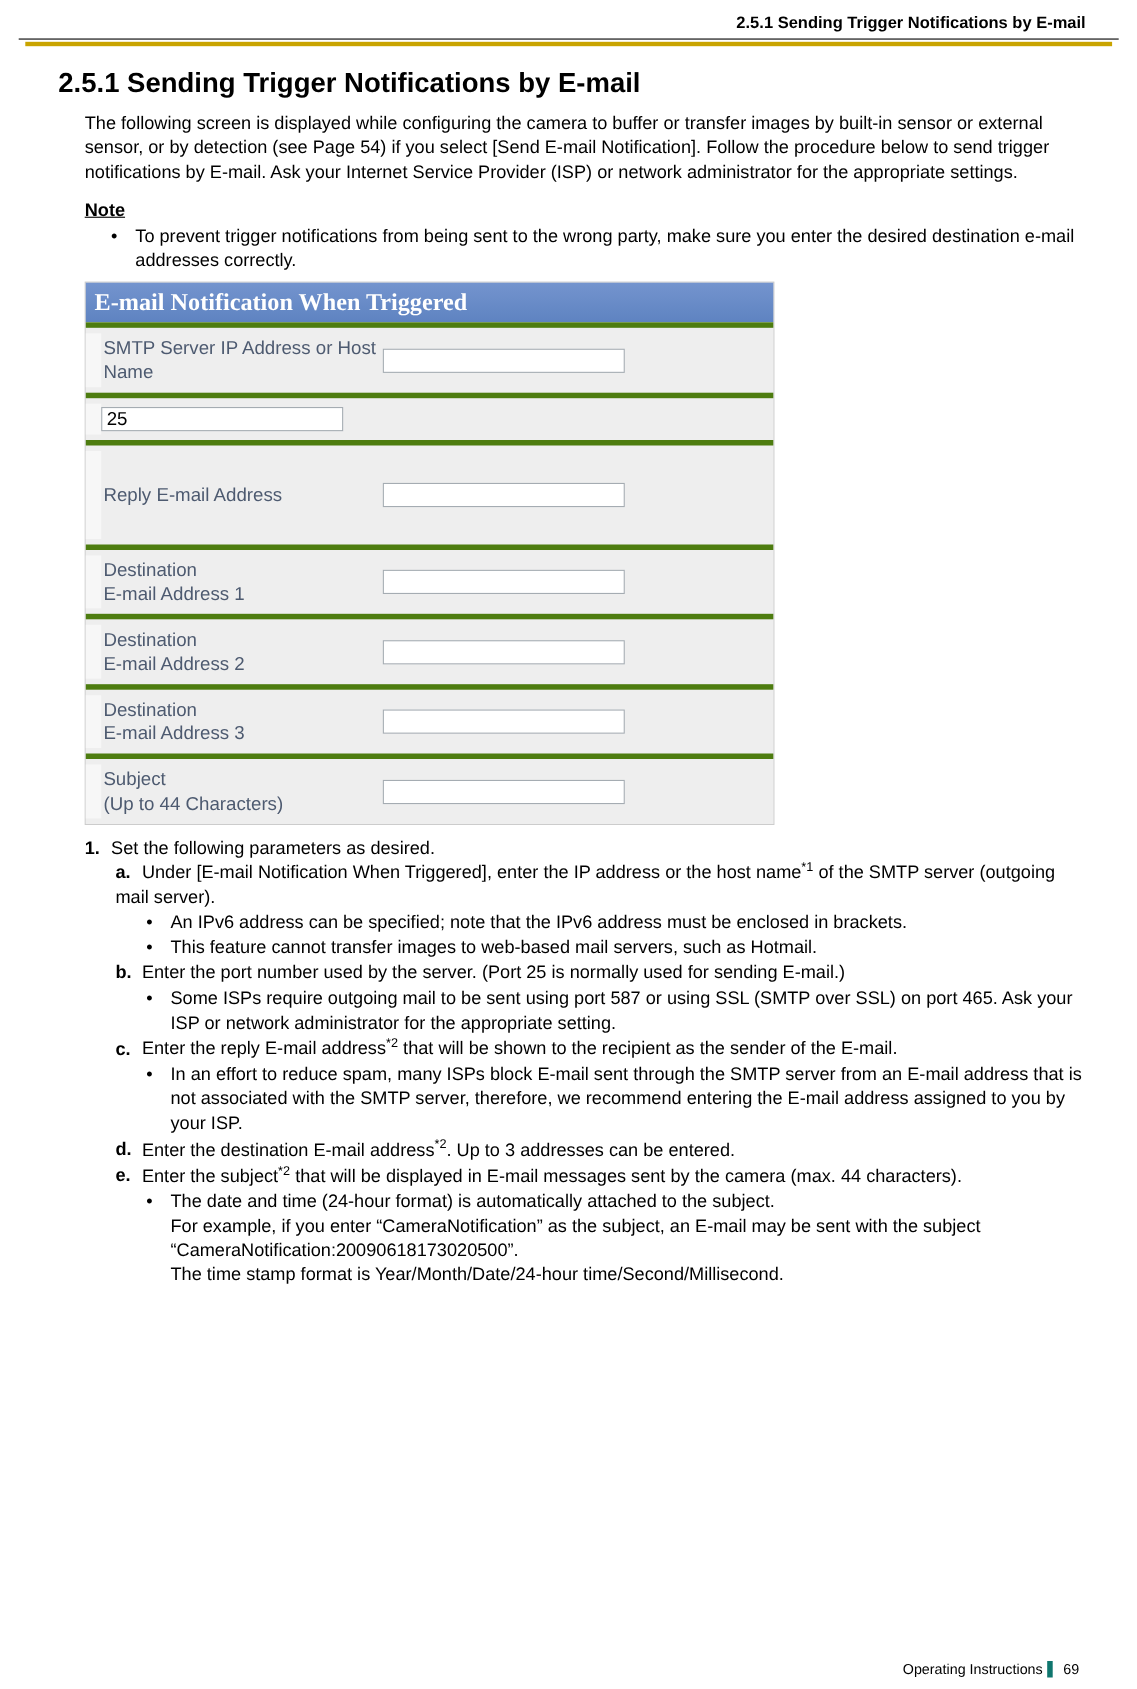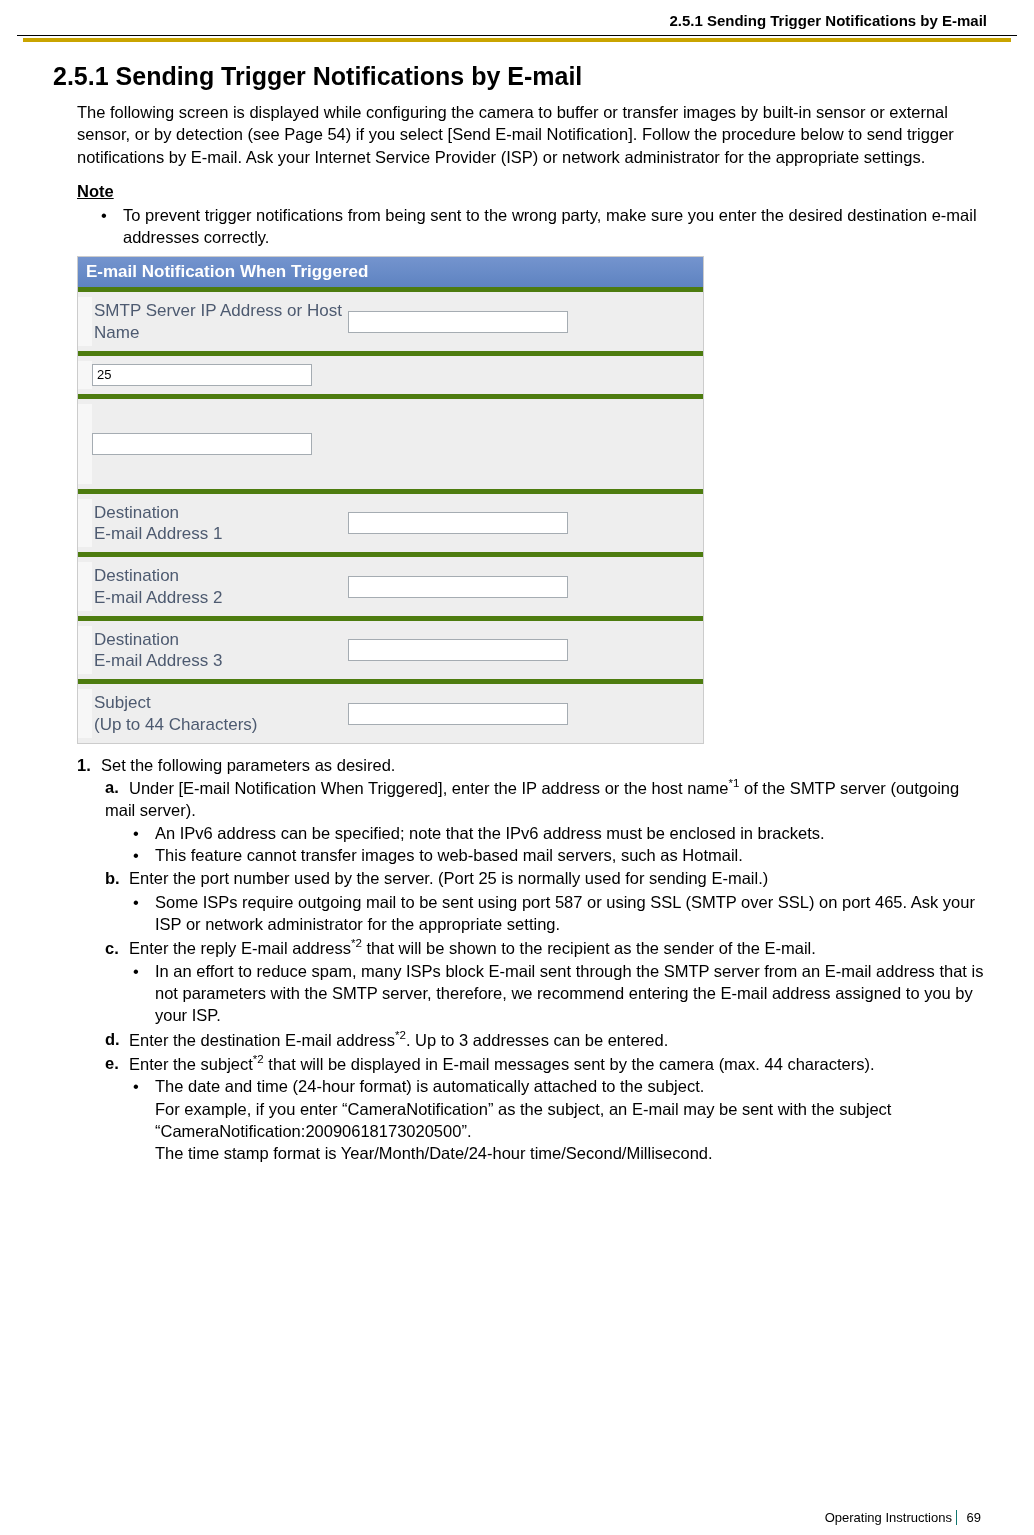--- a/index.html
+++ b/index.html
@@ -71,23 +71,23 @@
     width: 625px;
     margin-left: 24px;
     background: #f5f5f5;
     border: 1px solid #ccc;
   }
   .form-title-bar {
     background: #6a8bc5;
     background: linear-gradient(to bottom, #7494ce 0%, #5e83c1 100%);
     color: #fff;
     font-weight: bold;
-    font-size: 17px;
+    font-size: 22px;
     padding: 5px 8px;
-    font-family: Liberation Sans, sans-serif;
+    font-family: Liberation Serif, serif;
   }
   .form-row {
     display: flex;
     align-items: stretch;
     border-top: 5px solid #4d7c0f;
     padding: 5px 2px 5px 0;
     background: #eeeeee;
   }
   .form-row .side {
     width: 14px;
@@ -106,21 +106,21 @@
   .form-row .inp {
     flex: 1;
     padding: 3px 10px 3px 0;
     display: flex;
     align-items: center;
   }
   .form-row input[type=text] {
     width: 220px;
     height: 22px;
     border: 1px solid #a5acb2;
-    font-size: 13px;
+    font-size: 17px;
     padding: 1px 4px;
     box-sizing: border-box;
   }
   .form-row textarea {
     width: 220px;
     height: 40px;
     border: 1px solid #a5acb2;
     resize: none;
     font-size: 15px;
     padding: 1px 4px;
@@ -175,21 +175,21 @@
     font-size: 0.7em;
     vertical-align: super;
   }
   .footer {
     position: absolute;
     bottom: 10px;
     right: 30px;
     font-size: 13px;
   }
   .footer .divider {
-    border-left: 1px solid #0f766e;
+    border-left: 5px solid #0f766e;
     padding: 0 6px 0 10px;
   }
 </style>
 </head>
 <body>
 
 <div class="page">
 
   <div class="top-header">2.5.1 Sending Trigger Notifications by E-mail</div>
   <div class="gold-line"></div>
@@ -216,20 +216,21 @@
 
       <div class="form-row">
         <div class="side"></div>
         <div class="inp">
             <input type="text" value="25" style="">
           </div>
       </div>
 
       <div class="form-row" style="min-height:80px">
         <div class="side"></div>
+        <div class="lbl" style="white-space:pre-line">Reply E-mail Address</div>
         <div class="inp">
             <input type="text" value="" style="">
           </div>
       </div>
 
       <div class="form-row">
         <div class="side"></div>
         <div class="lbl" style="white-space:pre-line">Destination
 E-mail Address 1</div>
         <div class="inp">
@@ -279,21 +280,21 @@
           </li>
           <li>
             <span class="sub-num">b.</span><span>Enter the port number used by the server. (Port 25 is normally used for sending E-mail.)</span>
             <ul class="inner">
               <li>Some ISPs require outgoing mail to be sent using port 587 or using SSL (SMTP over SSL) on port 465. Ask your ISP or network administrator for the appropriate setting.</li>
             </ul>
           </li>
           <li>
             <span class="sub-num">c.</span><span>Enter the reply E-mail address</span><span class="sup">*2</span><span> that will be shown to the recipient as the sender of the E-mail.</span>
             <ul class="inner">
-              <li>In an effort to reduce spam, many ISPs block E-mail sent through the SMTP server from an E-mail address that is not parameters with the SMTP server, therefore, we recommend entering the E-mail address assigned to you by your ISP.</li>
+              <li>In an effort to reduce spam, many ISPs block E-mail sent through the SMTP server from an E-mail address that is not associated with the SMTP server, therefore, we recommend entering the E-mail address assigned to you by your ISP.</li>
             </ul>
           </li>
           <li>
             <span class="sub-num">d.</span><span>Enter the destination E-mail address</span><span class="sup">*2</span><span>. Up to 3 addresses can be entered.</span>
           </li>
           <li>
             <span class="sub-num">e.</span><span>Enter the subject</span><span class="sup">*2</span><span> that will be displayed in E-mail messages sent by the camera (max. 44 characters).</span>
             <ul class="inner">
               <li style="white-space:pre-line">The date and time (24-hour format) is automatically attached to the subject.
 For example, if you enter “CameraNotification” as the subject, an E-mail may be sent with the subject “CameraNotification:20090618173020500”.

